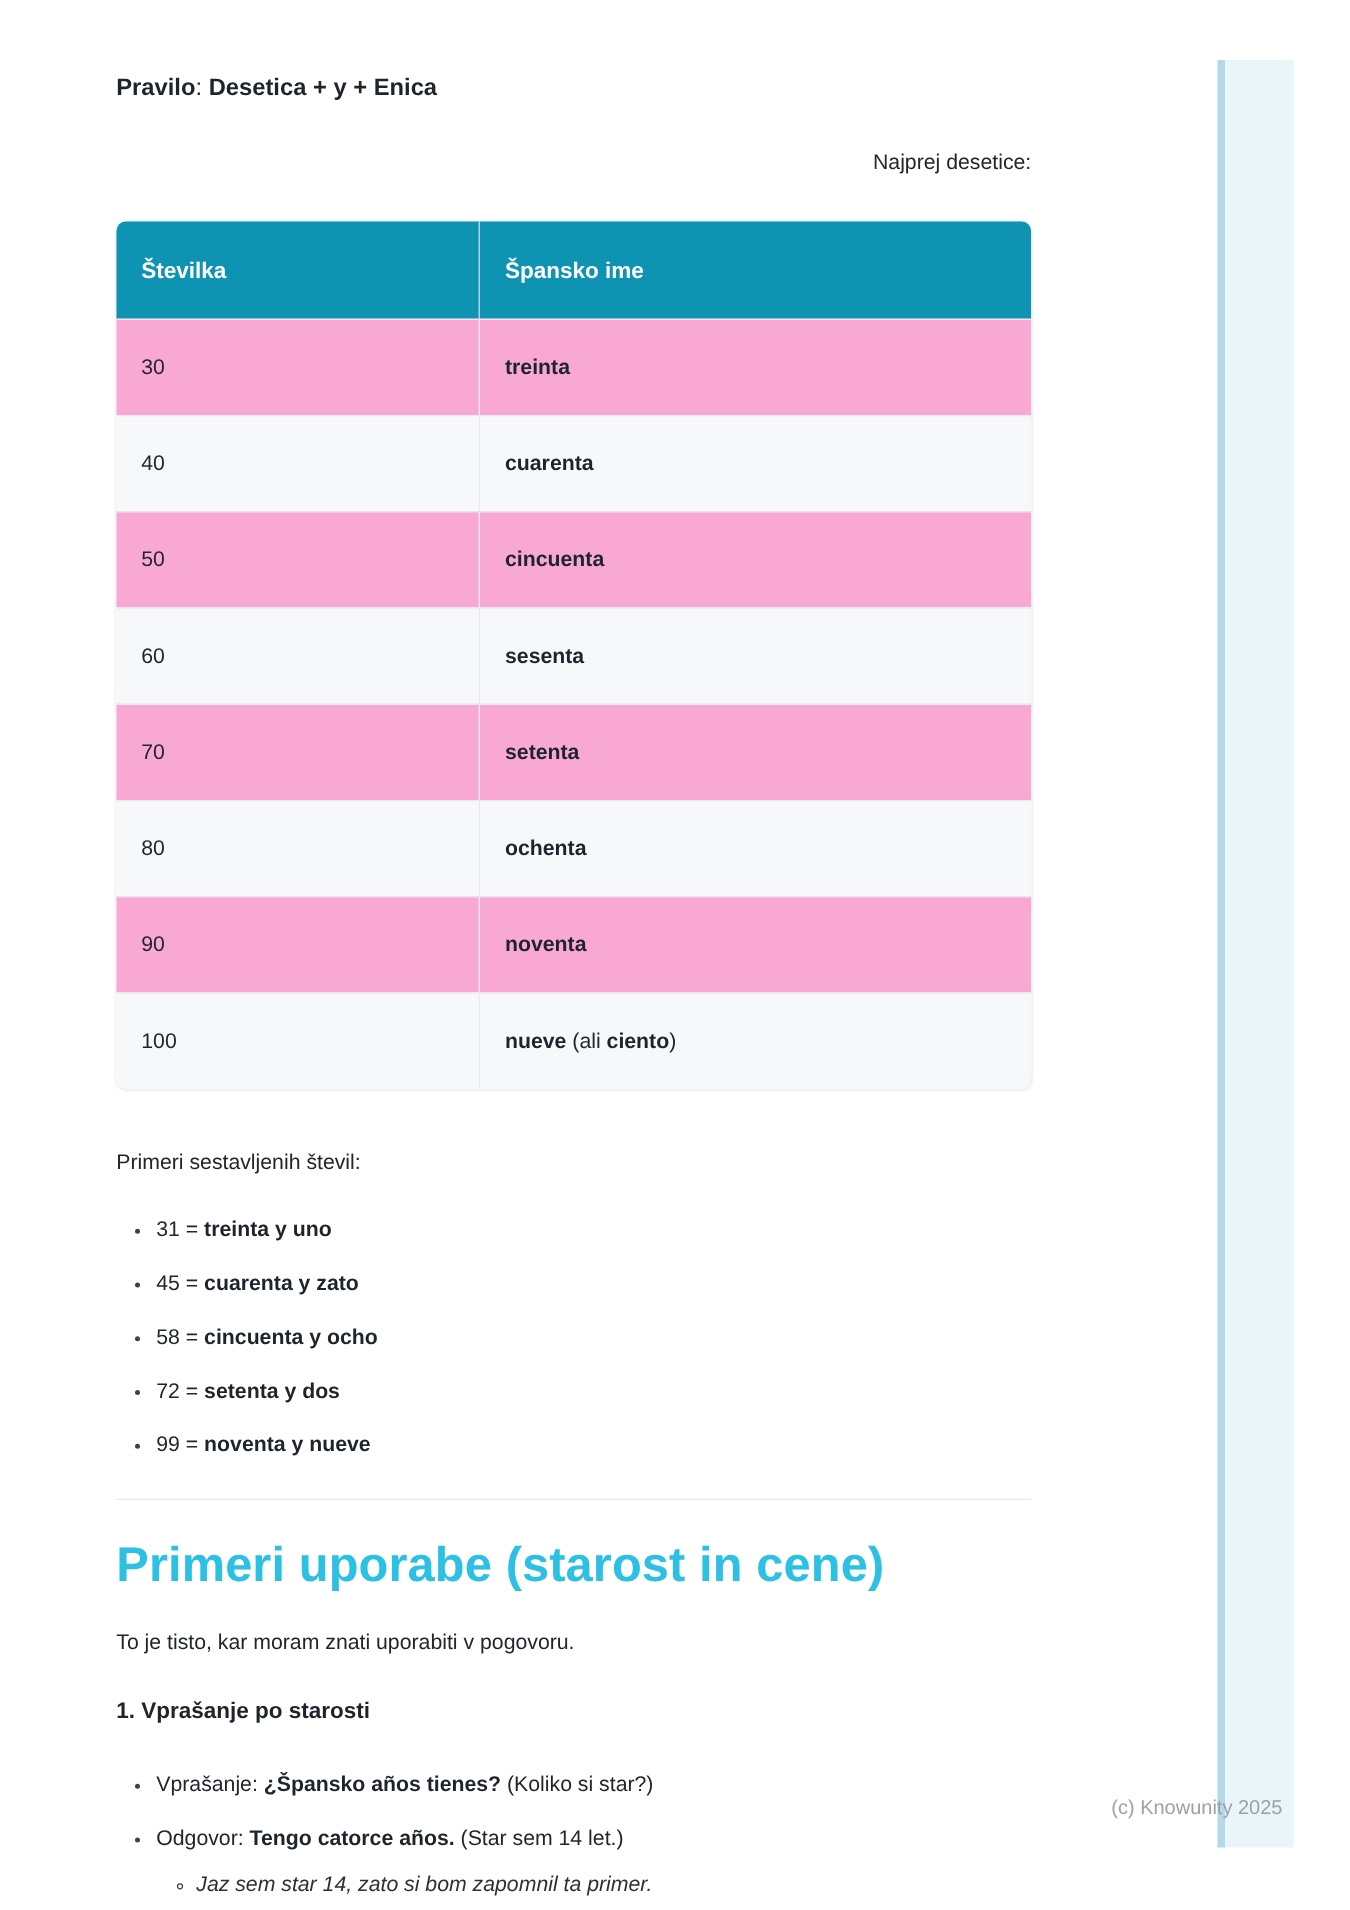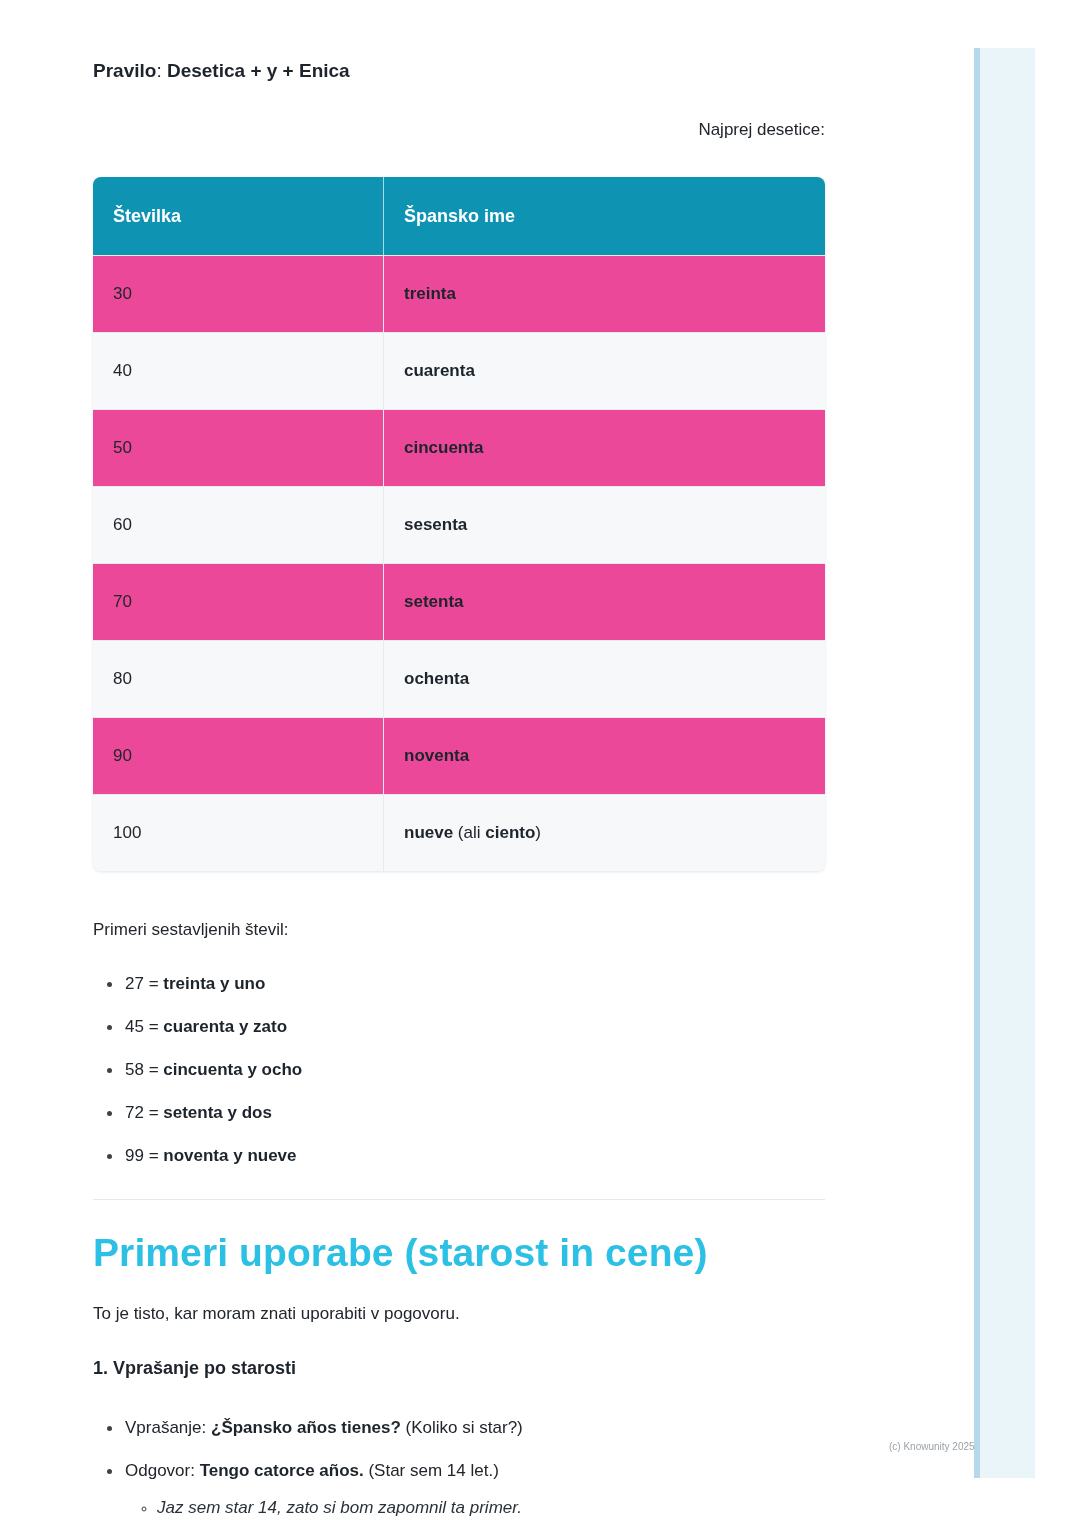--- a/index.html
+++ b/index.html
@@ -31,21 +31,21 @@
     margin-top:34px;border-radius:8px;overflow:hidden;
     box-shadow:0 1px 3px rgba(20,40,60,0.12);
   }
   table.num-table{width:100%;border-collapse:separate;border-spacing:0;}
   table.num-table th{
     background:var(--accent);color:#ffffff;font-weight:600;font-size:18px;
     text-align:left;padding:26px 20px;
   }
   table.num-table th + th{border-left:1px solid rgba(255,255,255,0.65);}
   table.num-table td{
-    padding:25px 20px;font-size:17px;background:#ec4899;
+    padding:25px 20px;font-size:17px;background:#f9a8d4;
     border-top:1px solid var(--line);
   }
   table.num-table td + td{border-left:1px solid var(--line);}
   table.num-table tbody tr:nth-child(even) td{background:#f6f8fa;}
   table.num-table .col-num{width:290px;}
   .sp{font-weight:700;color:var(--bold-text);}
   p.lead2{margin:46px 0 0 0;}
   ul.examples{
     margin:28px 0 0 0;padding:0 0 0 30px;list-style:disc;
   }
@@ -71,21 +71,21 @@
   }
   ul.usage ul.note-list > li{margin:0;font-style:italic;color:#2a3139;}
   ul.usage ul.note-list > li::marker{color:#3c434b;font-size:14px;}
   .side-bar{
     position:absolute;left:974px;top:48px;width:61px;height:1430px;
     background:var(--bar-fill);border-left:6px solid var(--bar-edge);
     z-index:1;
   }
   .watermark{
     position:absolute;left:889px;top:1437px;z-index:2;
-    font-size:10px;line-height:20px;color:var(--muted);white-space:nowrap;
+    font-size:16px;line-height:20px;color:var(--muted);white-space:nowrap;
   }
 </style>
 </head>
 <body>
 
 <div class="side-bar"></div>
 <div class="watermark">(c) Knowunity 2025</div>
 
 <main class="content">
 
@@ -134,21 +134,21 @@
           <td>100</td>
           <td><span class="sp">nueve</span><span> (ali </span><span class="sp">ciento</span><span>)</span></td>
         </tr>
       </tbody>
     </table>
   </div>
 
   <p class="lead2">Primeri sestavljenih števil:</p>
 
   <ul class="examples">
-    <li><span>27 = </span><span class="sp">treinta y uno</span></li>
+    <li><span>31 = </span><span class="sp">treinta y uno</span></li>
     <li><span>45 = </span><span class="sp">cuarenta y zato</span></li>
     <li><span>58 = </span><span class="sp">cincuenta y ocho</span></li>
     <li><span>72 = </span><span class="sp">setenta y dos</span></li>
     <li><span>99 = </span><span class="sp">noventa y nueve</span></li>
   </ul>
 
   <hr class="divider">
 
   <h2 class="section-heading">Primeri uporabe (starost in cene)</h2>
 

